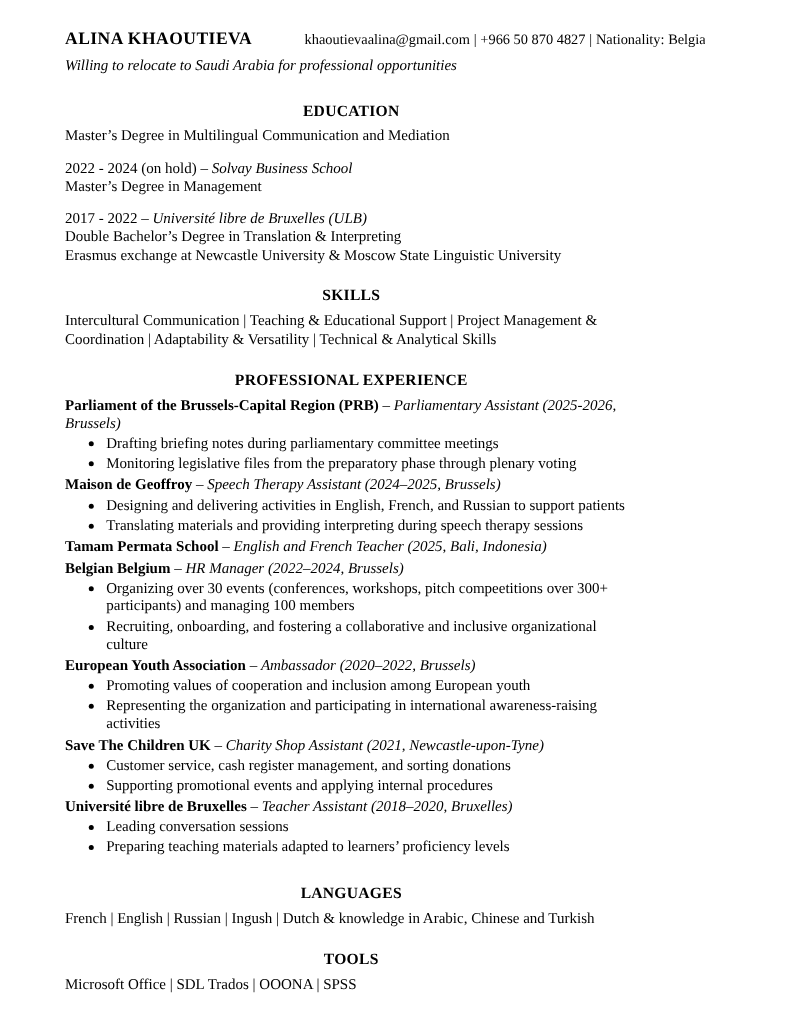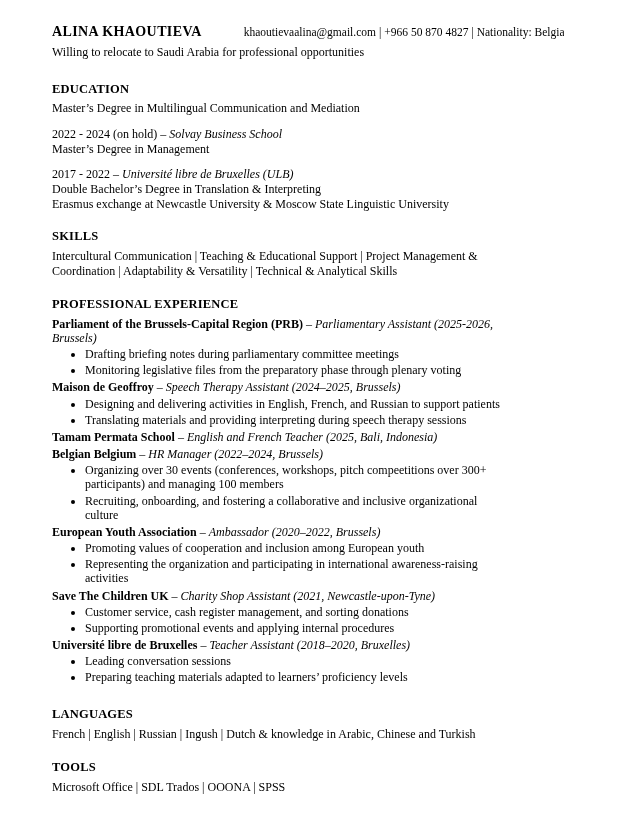--- a/index.html
+++ b/index.html
@@ -31,28 +31,29 @@
     font-weight: bold;
     letter-spacing: 0.4px;
     margin: 0;
     white-space: nowrap;
   }
   .contact {
     font-size: 11.5px;
     white-space: nowrap;
   }
   .contact .sep { margin: 0 3px; }
-  .tagline { margin: 4px 0 0 0; }
+  .tagline { margin: 4px 0 0 0; font-style: italic; }
 
   
   h2 {
     font-size: 12.5px;
     font-weight: bold;
     letter-spacing: 0.2px;
     margin: 18px 0 5px 0;
+    text-align: center;
   }
   h2.mt-xl { margin-top: 23px; }
 
   
   .edu-item { margin: 0 0 11px 0; }
   .line { margin: 1px 0; }
 
   
   .flow-text { margin: 2px 0; line-height: 1.25; }
 

